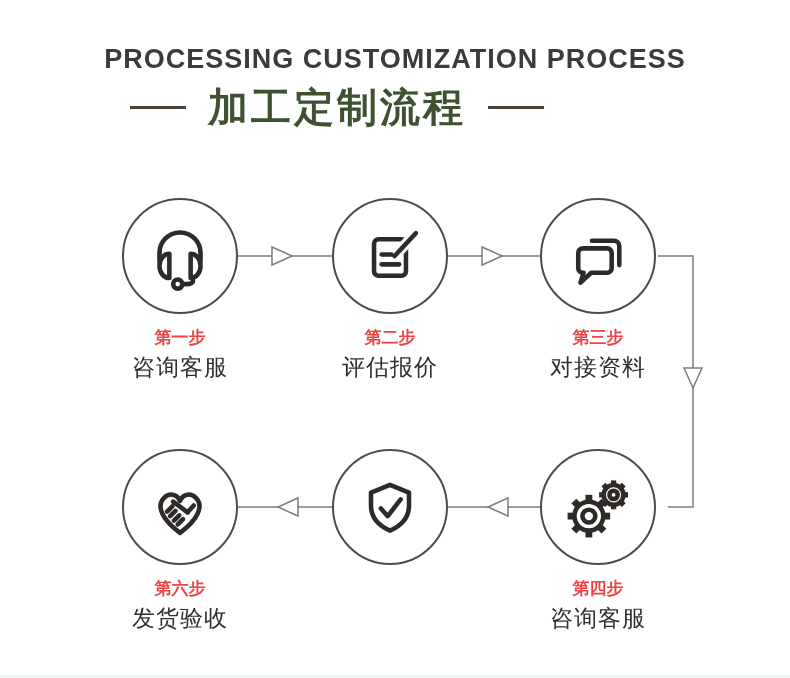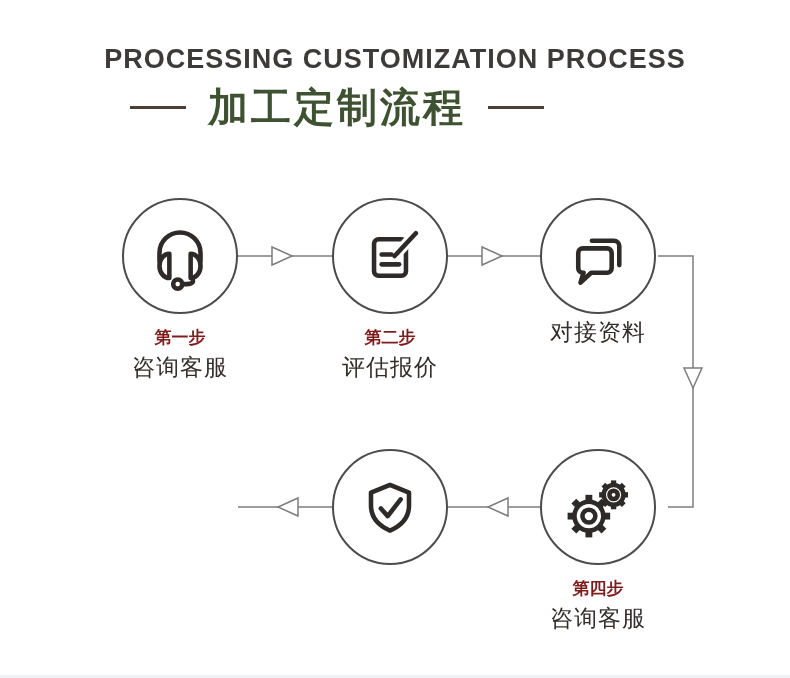--- a/index.html
+++ b/index.html
@@ -25,21 +25,21 @@
   }
   
   .step{ position:absolute; width:170px; text-align:center; }
   .circle{
     width:116px; height:116px; border-radius:50%;
     border:2px solid #4d4c4b; margin:0 auto; background:#fff;
     display:flex; align-items:center; justify-content:center;
   }
   .circle svg{ width:76px; height:76px; }
   .step-num{
-    margin-top:12px; font-size:17px; font-weight:700; color:#7f1d1d;
+    margin-top:12px; font-size:17px; font-weight:700; color:#ef4444;
   }
   .step-label{
     margin-top:3px; font-size:23px; font-weight:400; color:#332e2c;
     letter-spacing:1px;
   }
   
   .pos-1{ left:95px;  top:198px; }
   .pos-2{ left:305px; top:198px; }
   .pos-3{ left:513px; top:198px; }
   .pos-4{ left:513px; top:449px; }
@@ -110,20 +110,21 @@
     <div class="step-label">评估报价</div>
   </div>
 
   <div class="step pos-3">
     <div class="circle">
       <svg viewBox="0 0 100 100">
         <path class="icon-stroke" d="M42,30 h29 a7,7 0 0 1 7,7 v25"></path>
         <path class="icon-stroke icon-fillw" d="M30,40 h32 a6,6 0 0 1 6,6 v20 a6,6 0 0 1 -6,6 h-21 l-14,13 4,-13 h-1 a6,6 0 0 1 -6,-6 v-20 a6,6 0 0 1 6,-6 z"></path>
       </svg>
     </div>
+    <div class="step-num">第三步</div>
     <div class="step-label">对接资料</div>
   </div>
 
   <div class="step pos-4">
     <div class="circle">
       <svg viewBox="0 0 100 100">
 
         <g fill="#2d2a28">
           <rect x="33.5" y="34" width="9" height="10" transform="rotate(0 38 62)"></rect>
           <rect x="33.5" y="34" width="9" height="10" transform="rotate(45 38 62)"></rect>
@@ -157,15 +158,30 @@
 
   <div class="step pos-5">
     <div class="circle">
       <svg viewBox="0 0 100 100">
         <path class="icon-stroke icon-fillw" d="M50,21 l25,10 v17 c0,17 -11,27 -25,33 c-14,-6 -25,-16 -25,-33 v-17 z" stroke-width="6.5"></path>
         <polyline class="icon-stroke" points="38,52 47,62 64,40" stroke-width="6.5"></polyline>
       </svg>
     </div>
   </div>
 
+  <div class="step pos-6">
+    <div class="circle">
+      <svg viewBox="0 0 100 100">
+        <path class="icon-stroke icon-fillw" d="M50,84 C27,67 19,50 28,39 c7,-8 18,-7 22,3 c4,-10 15,-11 22,-3 c9,11 1,28 -22,45 z" stroke-width="5.5"></path>
+        <line class="icon-stroke" x1="41" y1="43" x2="60" y2="57" stroke-width="5"></line>
+        <line class="icon-stroke" x1="60" y1="57" x2="68" y2="48" stroke-width="5"></line>
+        <line class="icon-stroke" x1="33" y1="56" x2="40" y2="49" stroke-width="4.5"></line>
+        <line class="icon-stroke" x1="37" y1="62" x2="44" y2="55" stroke-width="4.5"></line>
+        <line class="icon-stroke" x1="42" y1="68" x2="49" y2="61" stroke-width="4.5"></line>
+        <line class="icon-stroke" x1="47" y1="73" x2="54" y2="66" stroke-width="4.5"></line>
+      </svg>
+    </div>
+    <div class="step-num">第六步</div>
+    <div class="step-label">发货验收</div>
+  </div>
 
   <div class="bottom-strip"></div>
 </div>
 
 </body></html>

